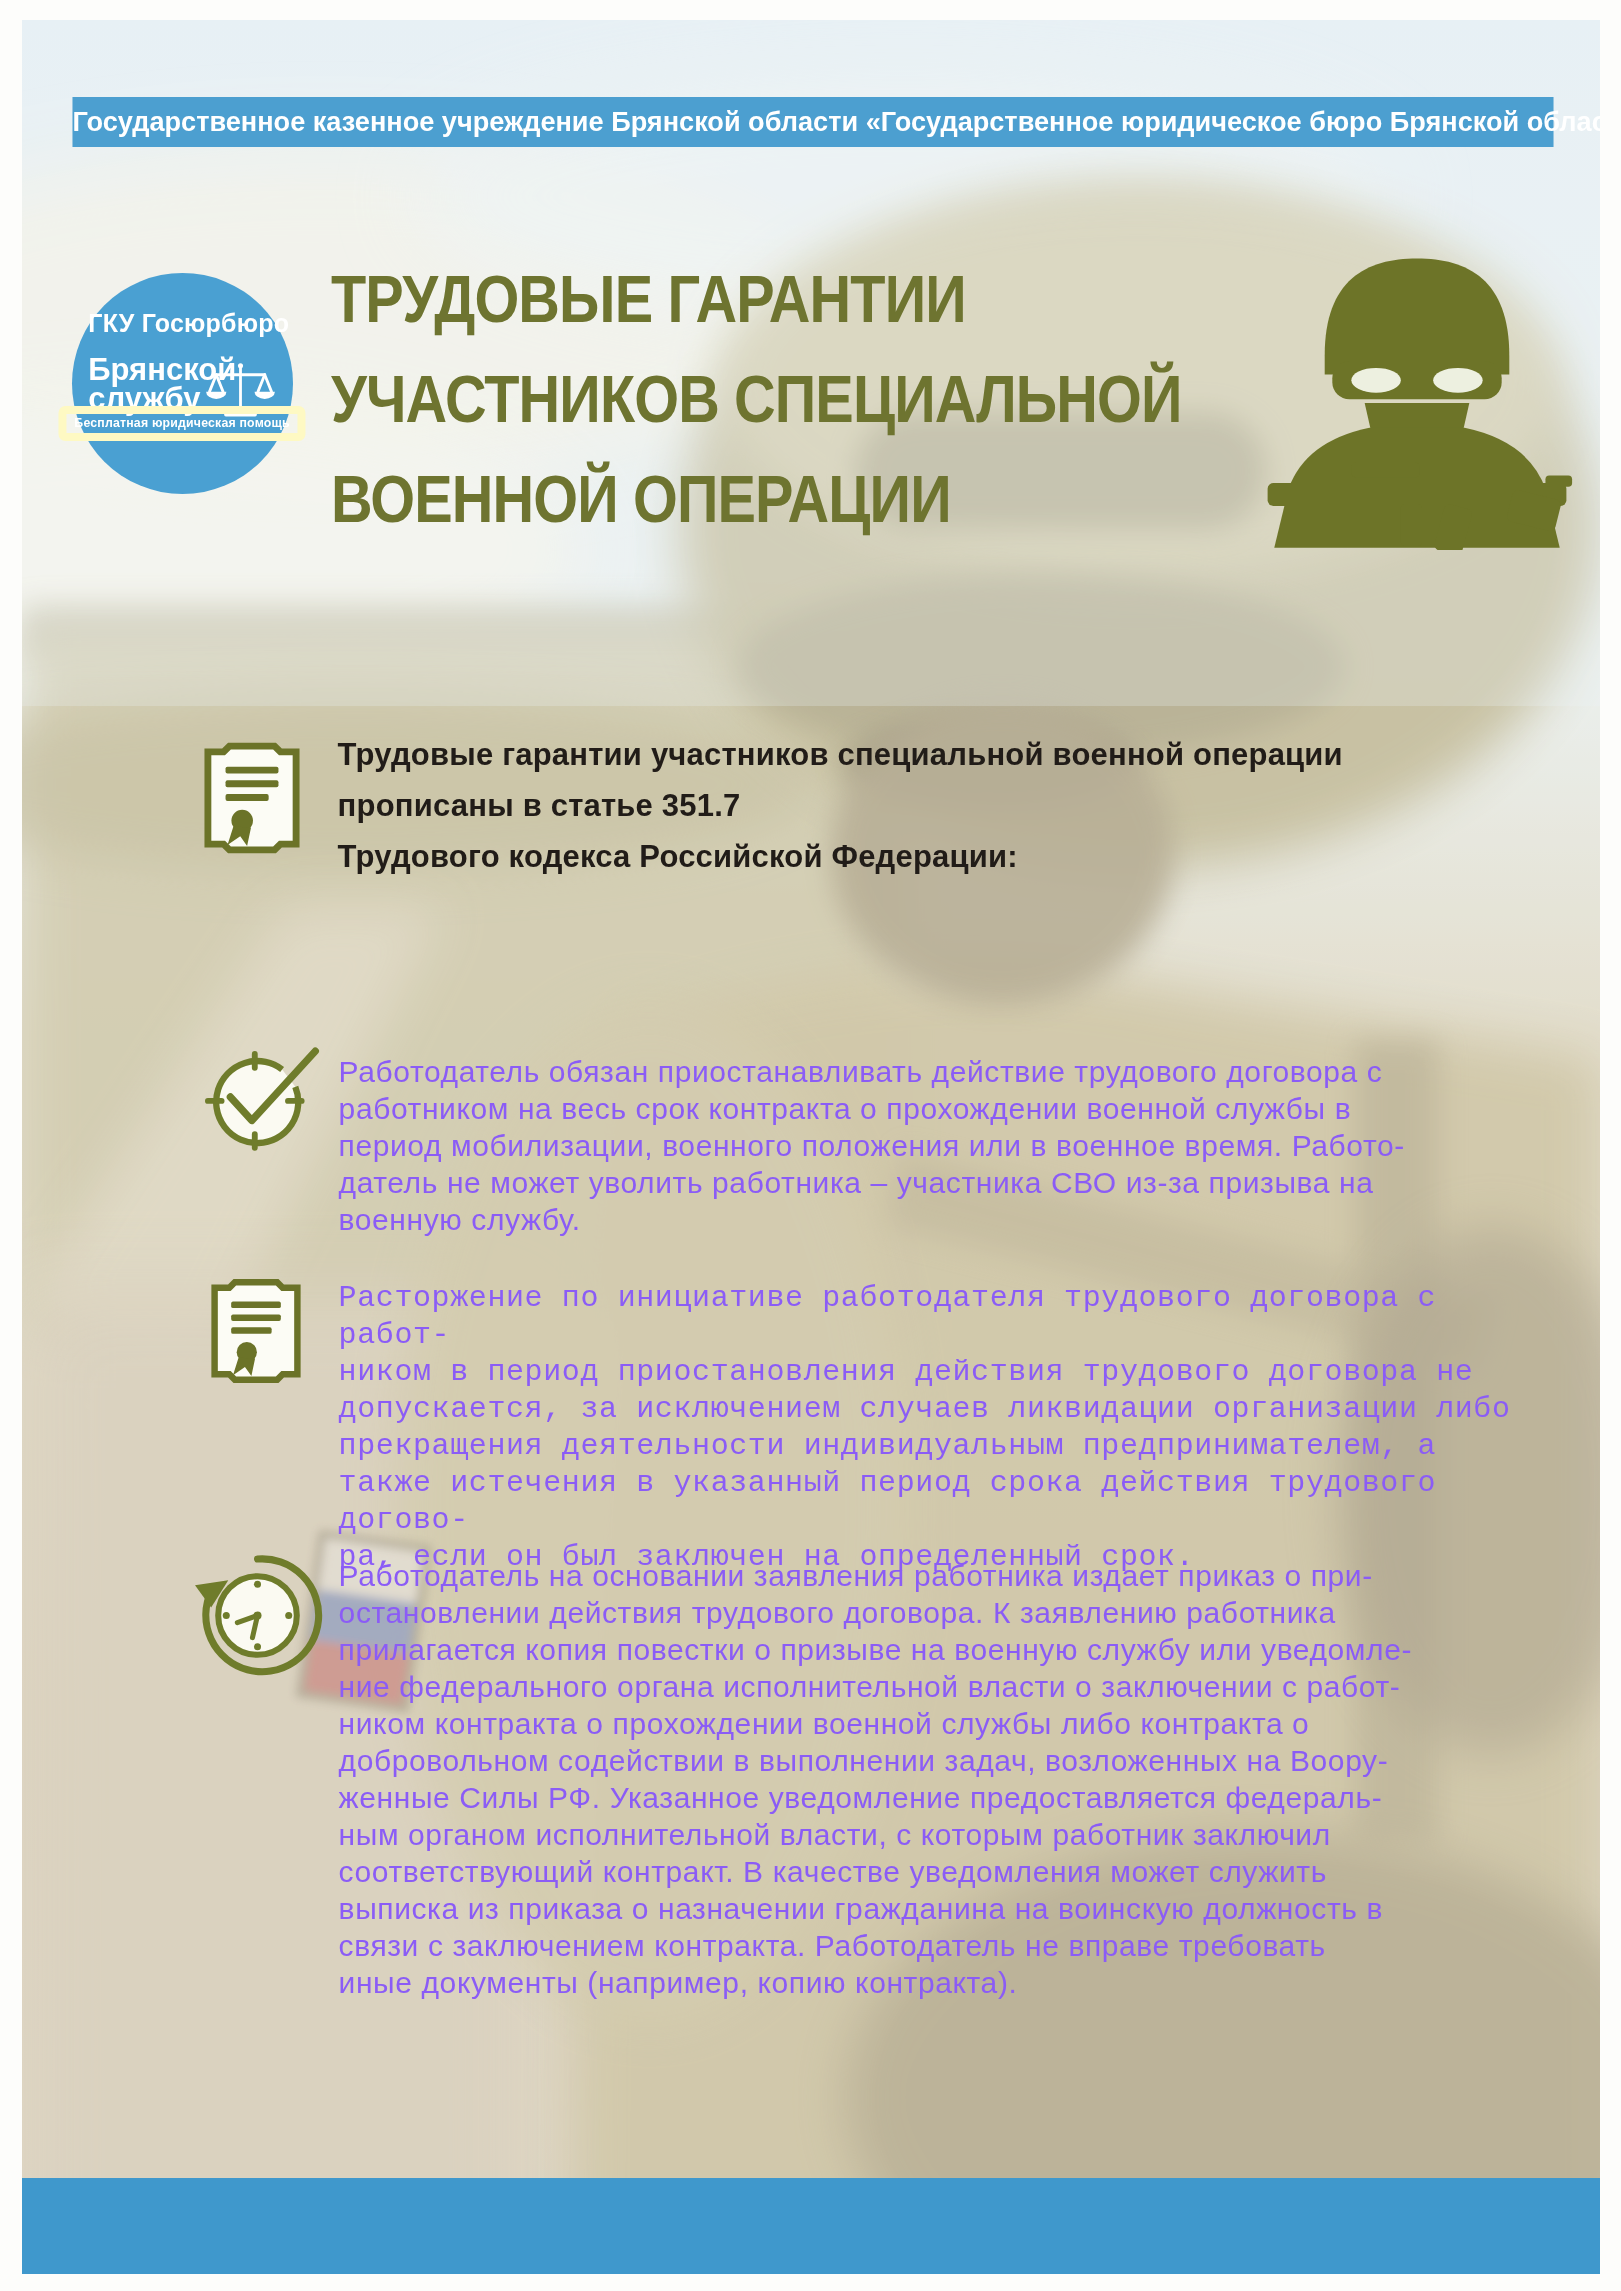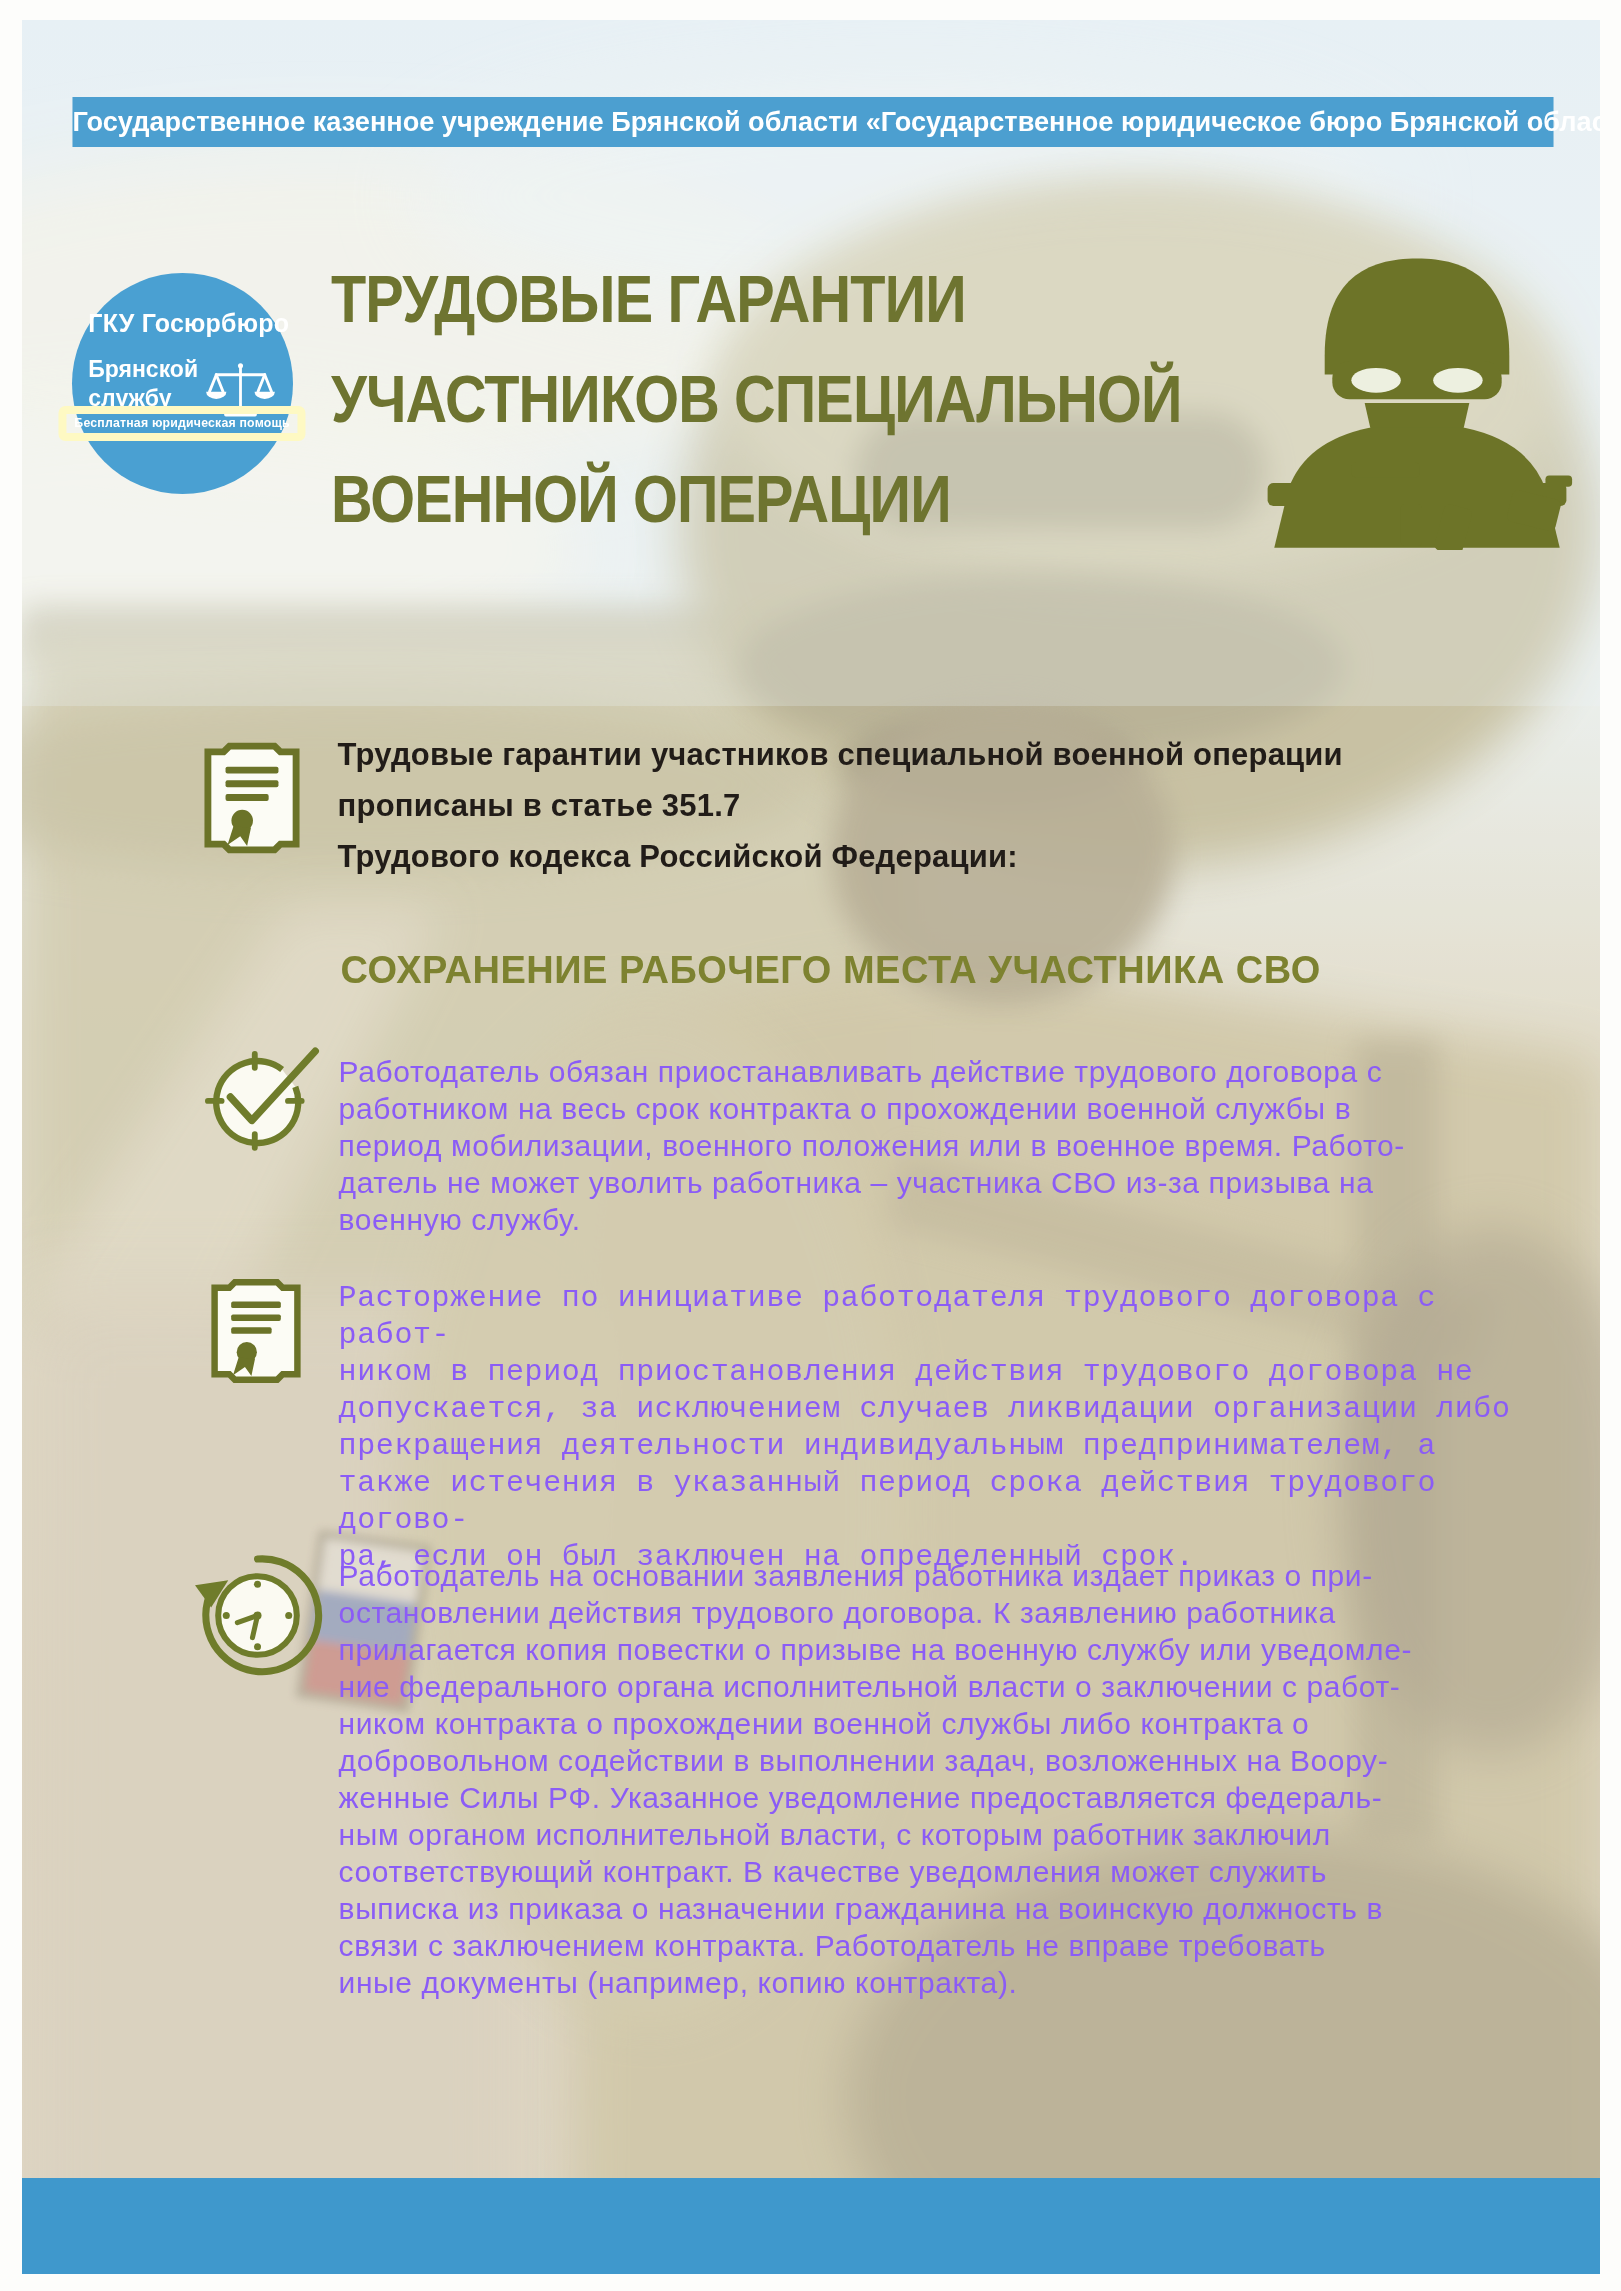--- a/index.html
+++ b/index.html
@@ -8,21 +8,21 @@
   .poster{position:absolute;left:21.6px;top:19.6px;width:1578px;height:2254px;background:#e7f1f7;overflow:hidden;}
   .bg{position:absolute;left:0;top:0;width:100%;height:100%;display:block;}
 
   .banner{position:absolute;left:43px;top:77px;width:1496px;height:50px;background:#4c9fd0;
           color:#ffffff;font-weight:bold;font-size:27.4px;line-height:50px;text-align:center;
           transform:scaleX(0.99);transform-origin:center;white-space:nowrap;}
 
   .logo{position:absolute;left:50px;top:253px;width:221px;height:221px;border-radius:50%;
         background:#4aa0d2;color:#ffffff;}
   .logo-line1{position:absolute;left:16.7px;top:36px;font-size:25px;font-weight:bold;letter-spacing:0.2px;}
-  .logo-lines23{position:absolute;left:16.7px;top:82px;font-size:23px;font-weight:bold;line-height:29px;}
+  .logo-lines23{position:absolute;left:16.7px;top:82px;font-size:31px;font-weight:bold;line-height:29px;}
   .scales{position:absolute;left:133px;top:86px;width:71px;height:63px;}
   .badge{position:absolute;left:50%;top:133px;transform:translateX(-50%);
          border:8px solid #fef9c3;border-radius:6.9px;padding:2.9px 7.8px;white-space:nowrap;
          font-size:12.3px;font-weight:bold;letter-spacing:0.2px;}
 
   .title{position:absolute;left:309px;top:229px;margin:0;color:#6e7430;font-weight:bold;
          font-size:67px;line-height:100px;letter-spacing:-1px;white-space:pre-line;
          transform:scaleX(0.86);transform-origin:left top;}
 
   .soldier-icon{position:absolute;left:1238px;top:221px;width:314px;height:309px;}
@@ -172,21 +172,20 @@
           <rect x="23" y="53" width="44" height="7" rx="2"></rect>
           <circle cx="40" cy="80" r="11"></circle>
           <path d="M31,86 L25,105 L38,96 L45,106 L49,87 Z"></path>
         </g>
       </svg>
       <div class="intro-text">Трудовые гарантии участников специальной военной операции
 прописаны в статье 351.7
 Трудового кодекса Российской Федерации:</div>
     </div>
 
-    <h2 class="section-heading">СОХРАНЕНИЕ РАБОЧЕГО МЕСТА УЧАСТНИКА СВО</h2>
 
     <svg id="item1-icon" class="item-icon" viewBox="0 0 128 112">
       <path d="M93.5,45.6 A42,42 0 1 1 80,27.8" fill="#fbfaf2" stroke="#6f7c2b" stroke-width="6.5"></path>
       <g stroke="#6f7c2b" stroke-width="6" stroke-linecap="round">
         <line x1="52" y1="12" x2="52" y2="26"></line>
         <line x1="52" y1="94" x2="52" y2="108"></line>
         <line x1="4" y1="60" x2="18" y2="60"></line>
         <line x1="86" y1="60" x2="100" y2="60"></line>
       </g>
       <polyline points="27,56 49,80 114,9" fill="none" stroke="#6f7c2b" stroke-width="7.5" stroke-linecap="round" stroke-linejoin="round"></polyline>

